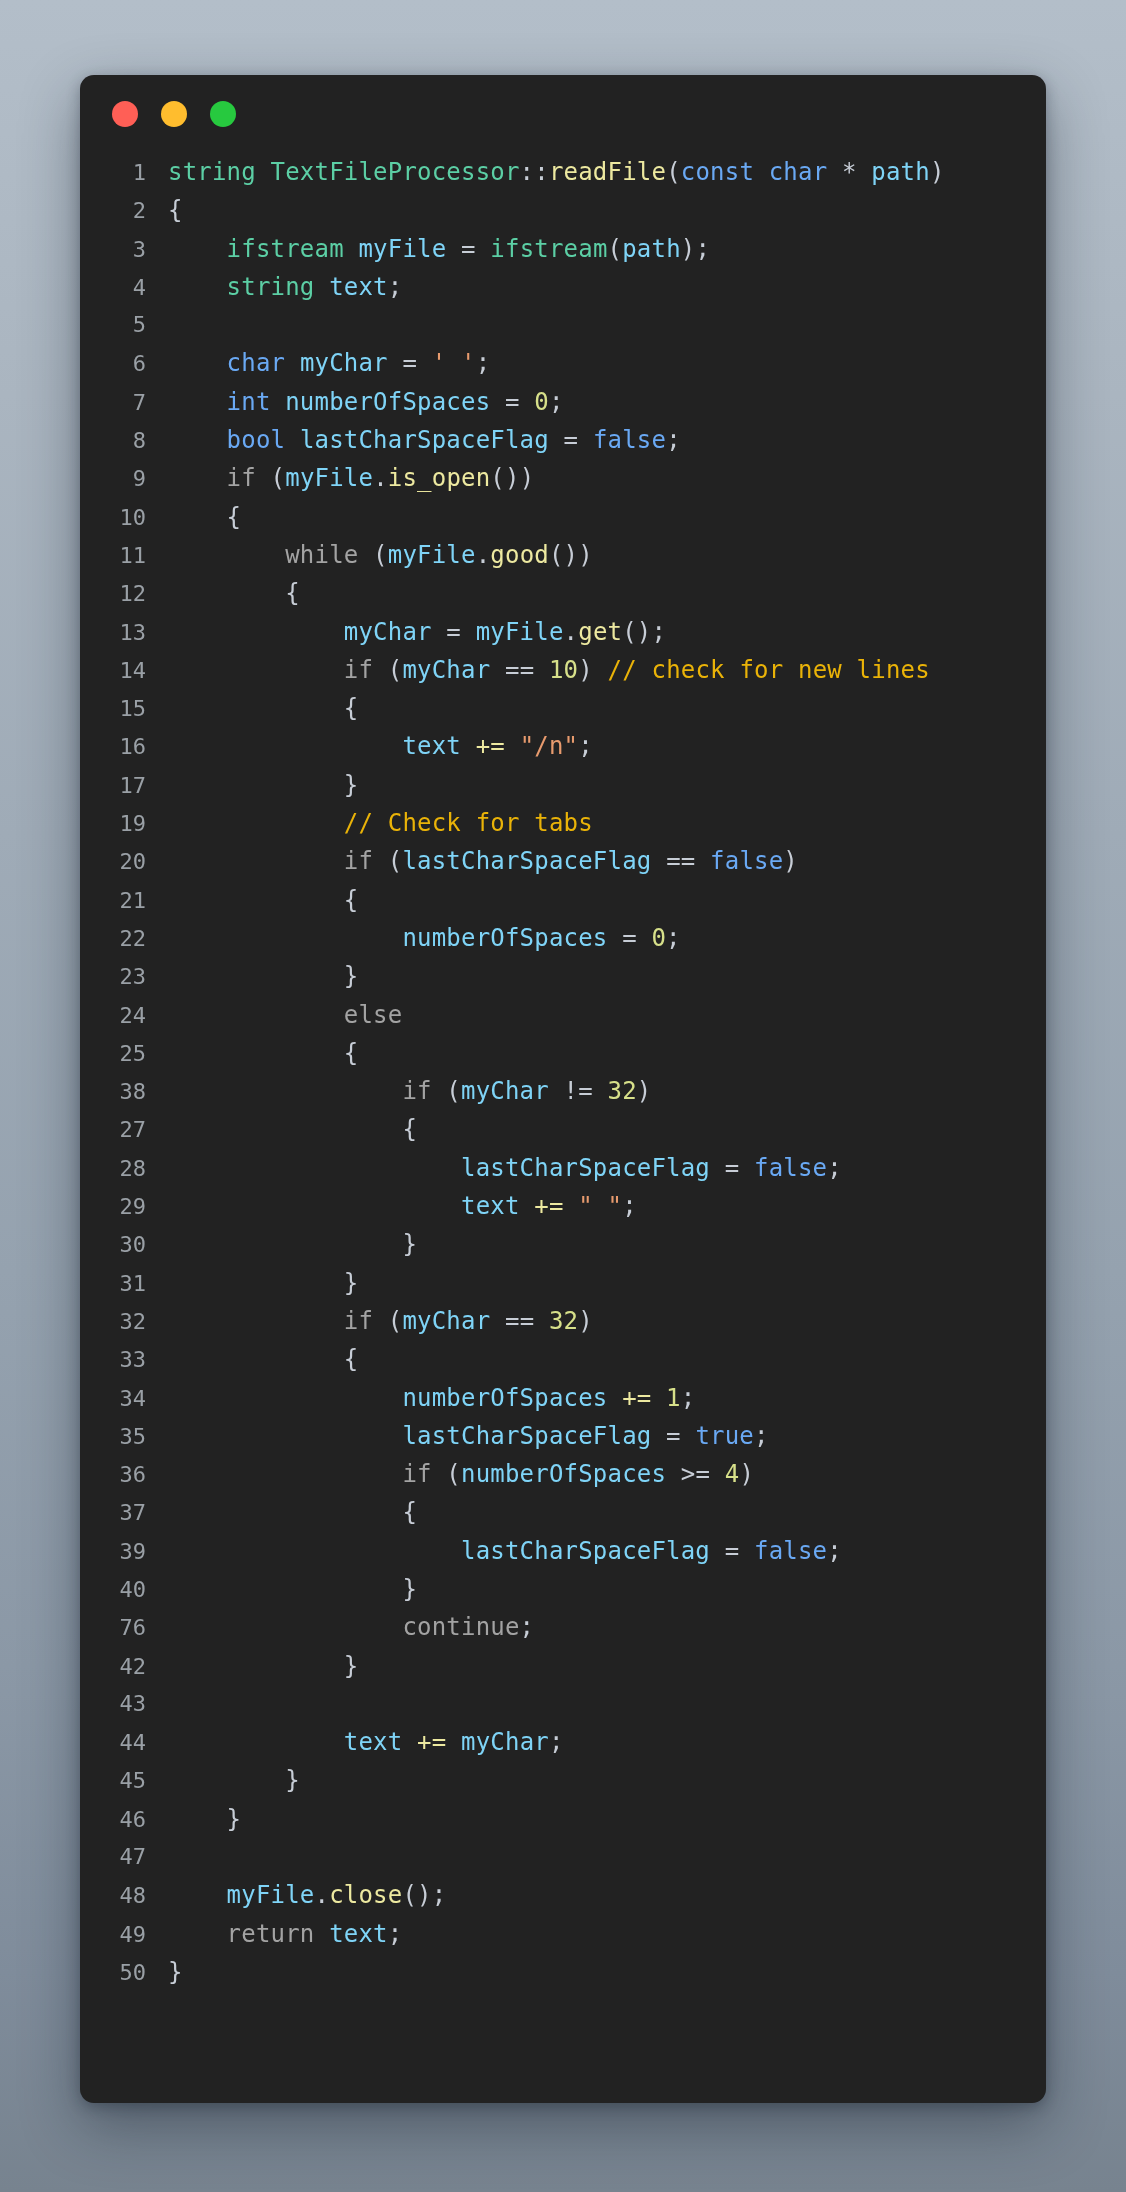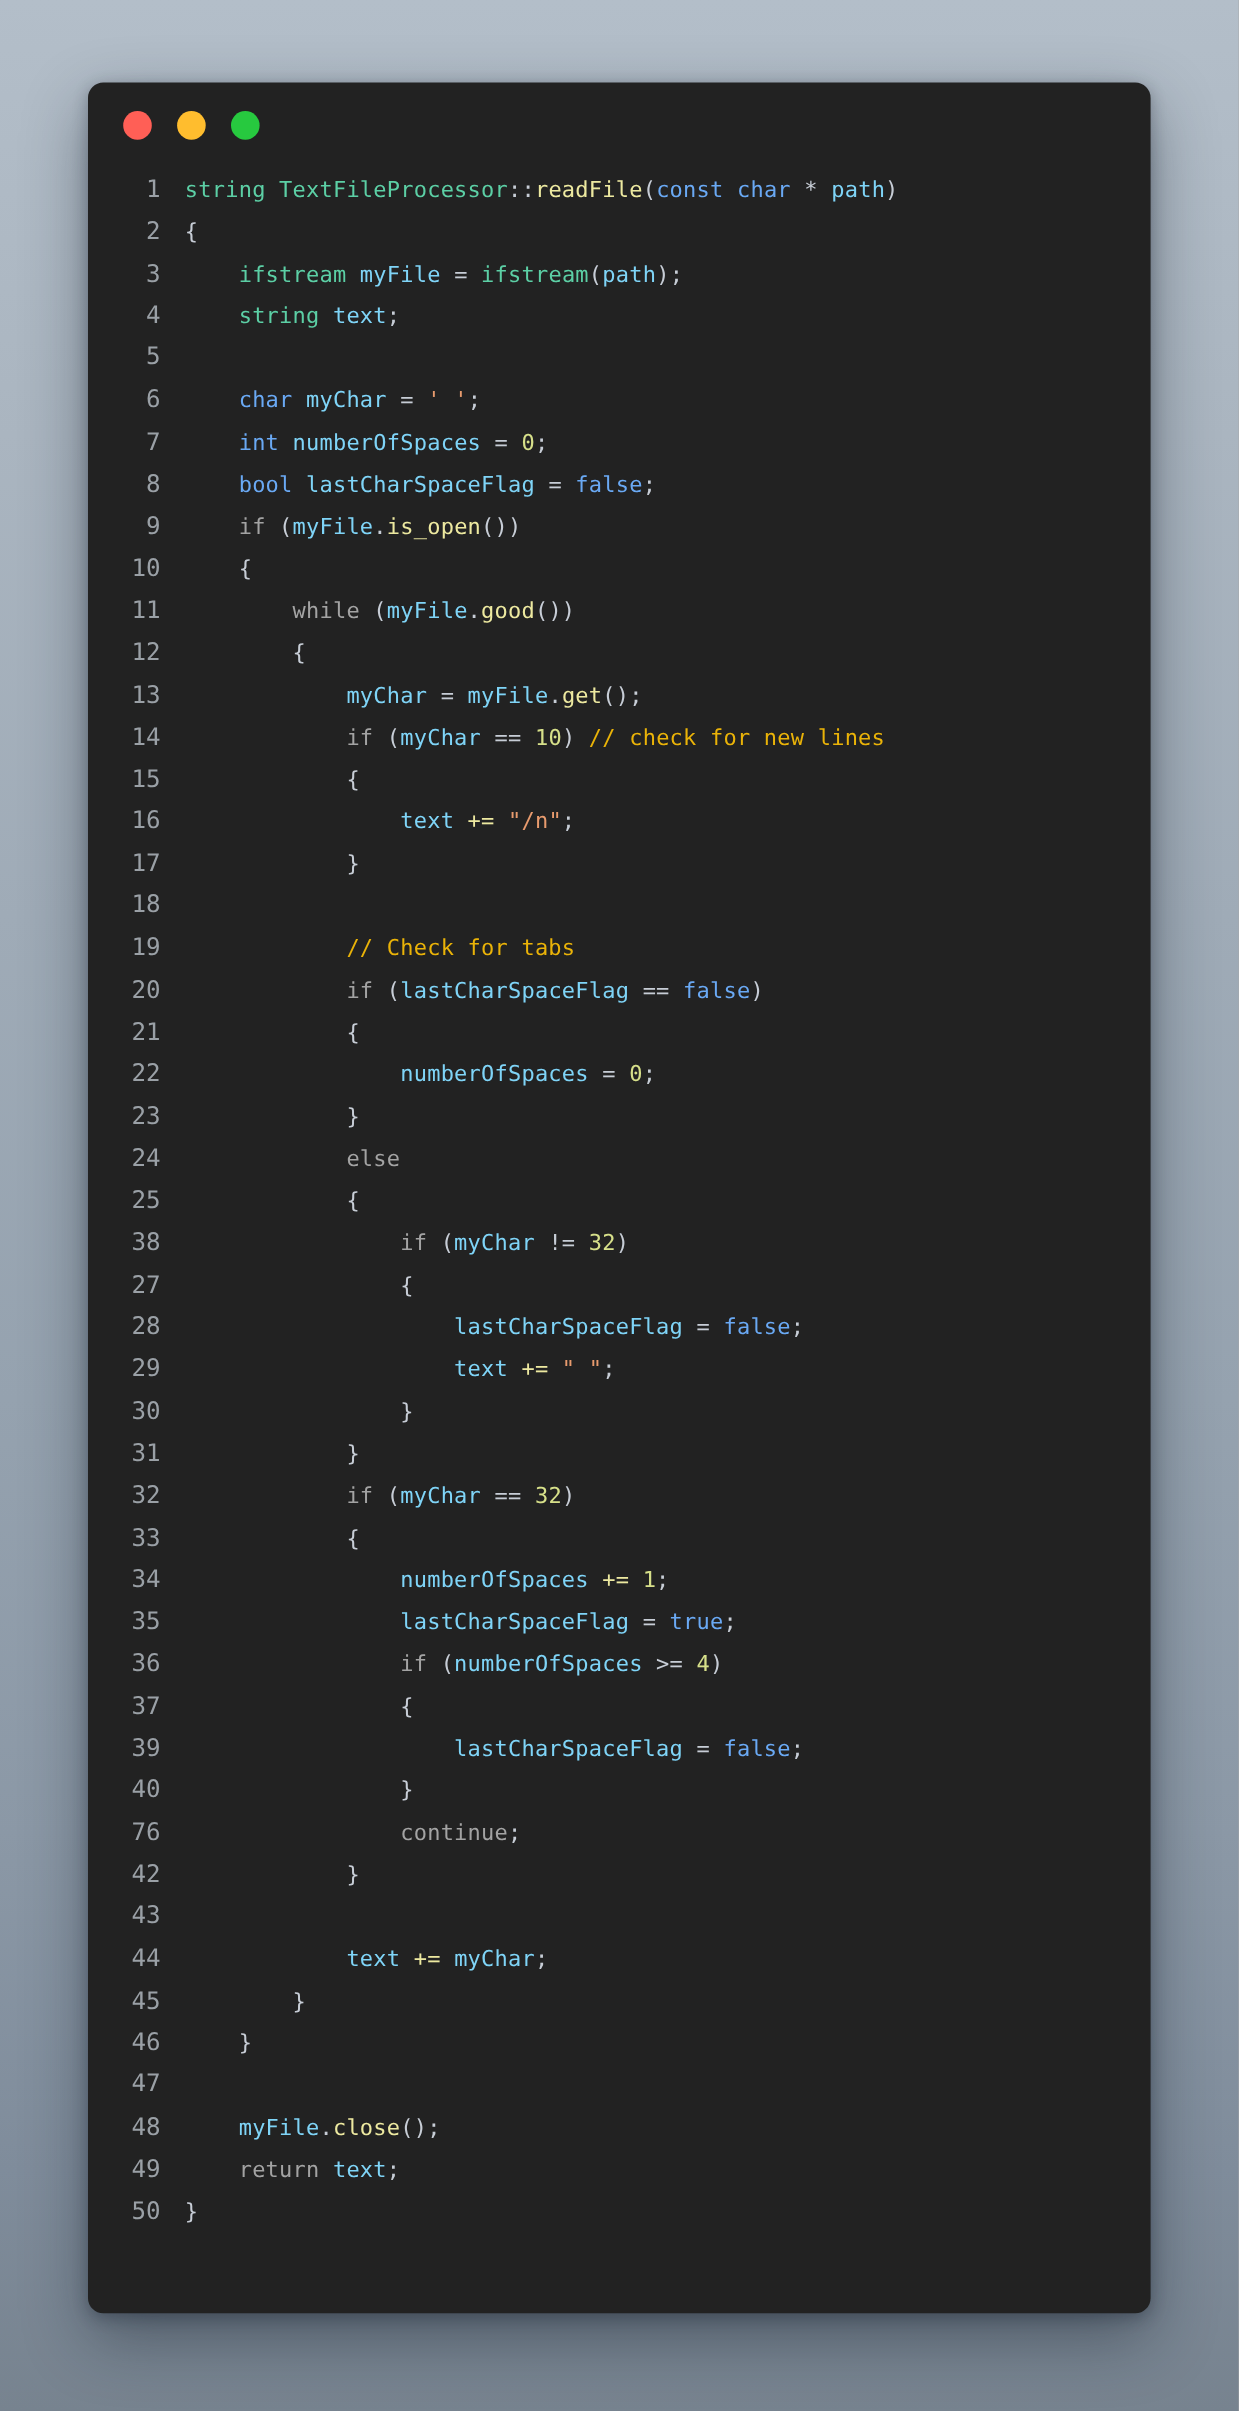--- a/index.html
+++ b/index.html
@@ -76,21 +76,21 @@
     min-width: 88px;
     text-align: right;
     padding-right: 22px;
     color: #9aa0a6;
     font-size: 22px;
     font-family: "DejaVu Sans Mono", "Liberation Mono", monospace;
     user-select: none;
   }
 
   .code-text {
-    font-size: 20px;
+    font-size: 24px;
     font-family: "DejaVu Sans Mono", "Liberation Mono", monospace;
     color: #d6deeb;
     letter-spacing: 0.2px;
   }
 
   
   .t-plain    { color: #d6deeb; }
   .t-type     { color: #5CCFA5; }  
   .t-func     { color: #EDE9A0; }  
   .t-kw       { color: #6AA9F4; }  
@@ -126,21 +126,20 @@
         <div class="code-line"><span class="ln">8</span><span class="code-text"><span class="t-plain">    </span><span class="t-kw">bool</span><span class="t-plain"> </span><span class="t-var">lastCharSpaceFlag</span><span class="t-plain"> </span><span class="t-punc">=</span><span class="t-plain"> </span><span class="t-kw">false</span><span class="t-punc">;</span></span></div>
         <div class="code-line"><span class="ln">9</span><span class="code-text"><span class="t-plain">    </span><span class="t-ctrl">if</span><span class="t-punc"> (</span><span class="t-var">myFile</span><span class="t-punc">.</span><span class="t-func">is_open</span><span class="t-punc">())</span></span></div>
         <div class="code-line"><span class="ln">10</span><span class="code-text"><span class="t-plain">    </span><span class="t-punc">{</span></span></div>
         <div class="code-line"><span class="ln">11</span><span class="code-text"><span class="t-plain">        </span><span class="t-ctrl">while</span><span class="t-punc"> (</span><span class="t-var">myFile</span><span class="t-punc">.</span><span class="t-func">good</span><span class="t-punc">())</span></span></div>
         <div class="code-line"><span class="ln">12</span><span class="code-text"><span class="t-plain">        </span><span class="t-punc">{</span></span></div>
         <div class="code-line"><span class="ln">13</span><span class="code-text"><span class="t-plain">            </span><span class="t-var">myChar</span><span class="t-plain"> </span><span class="t-punc">=</span><span class="t-plain"> </span><span class="t-var">myFile</span><span class="t-punc">.</span><span class="t-func">get</span><span class="t-punc">();</span></span></div>
         <div class="code-line"><span class="ln">14</span><span class="code-text"><span class="t-plain">            </span><span class="t-ctrl">if</span><span class="t-punc"> (</span><span class="t-var">myChar</span><span class="t-plain"> </span><span class="t-punc">==</span><span class="t-plain"> </span><span class="t-num">10</span><span class="t-punc">) </span><span class="t-comment">// check for new lines</span></span></div>
         <div class="code-line"><span class="ln">15</span><span class="code-text"><span class="t-plain">            </span><span class="t-punc">{</span></span></div>
         <div class="code-line"><span class="ln">16</span><span class="code-text"><span class="t-plain">                </span><span class="t-var">text</span><span class="t-plain"> </span><span class="t-op">+=</span><span class="t-plain"> </span><span class="t-str">"/n"</span><span class="t-punc">;</span></span></div>
         <div class="code-line"><span class="ln">17</span><span class="code-text"><span class="t-plain">            </span><span class="t-punc">}</span></span></div>
-        <div class="code-line"><span class="ln">18</span><span class="code-text"></span></div>
         <div class="code-line"><span class="ln">19</span><span class="code-text"><span class="t-plain">            </span><span class="t-comment">// Check for tabs</span></span></div>
         <div class="code-line"><span class="ln">20</span><span class="code-text"><span class="t-plain">            </span><span class="t-ctrl">if</span><span class="t-punc"> (</span><span class="t-var">lastCharSpaceFlag</span><span class="t-plain"> </span><span class="t-punc">==</span><span class="t-plain"> </span><span class="t-kw">false</span><span class="t-punc">)</span></span></div>
         <div class="code-line"><span class="ln">21</span><span class="code-text"><span class="t-plain">            </span><span class="t-punc">{</span></span></div>
         <div class="code-line"><span class="ln">22</span><span class="code-text"><span class="t-plain">                </span><span class="t-var">numberOfSpaces</span><span class="t-plain"> </span><span class="t-punc">=</span><span class="t-plain"> </span><span class="t-num">0</span><span class="t-punc">;</span></span></div>
         <div class="code-line"><span class="ln">23</span><span class="code-text"><span class="t-plain">            </span><span class="t-punc">}</span></span></div>
         <div class="code-line"><span class="ln">24</span><span class="code-text"><span class="t-plain">            </span><span class="t-ctrl">else</span></span></div>
         <div class="code-line"><span class="ln">25</span><span class="code-text"><span class="t-plain">            </span><span class="t-punc">{</span></span></div>
         <div class="code-line"><span class="ln">38</span><span class="code-text"><span class="t-plain">                </span><span class="t-ctrl">if</span><span class="t-punc"> (</span><span class="t-var">myChar</span><span class="t-plain"> </span><span class="t-punc">!=</span><span class="t-plain"> </span><span class="t-num">32</span><span class="t-punc">)</span></span></div>
         <div class="code-line"><span class="ln">27</span><span class="code-text"><span class="t-plain">                </span><span class="t-punc">{</span></span></div>
         <div class="code-line"><span class="ln">28</span><span class="code-text"><span class="t-plain">                    </span><span class="t-var">lastCharSpaceFlag</span><span class="t-plain"> </span><span class="t-punc">=</span><span class="t-plain"> </span><span class="t-kw">false</span><span class="t-punc">;</span></span></div>

